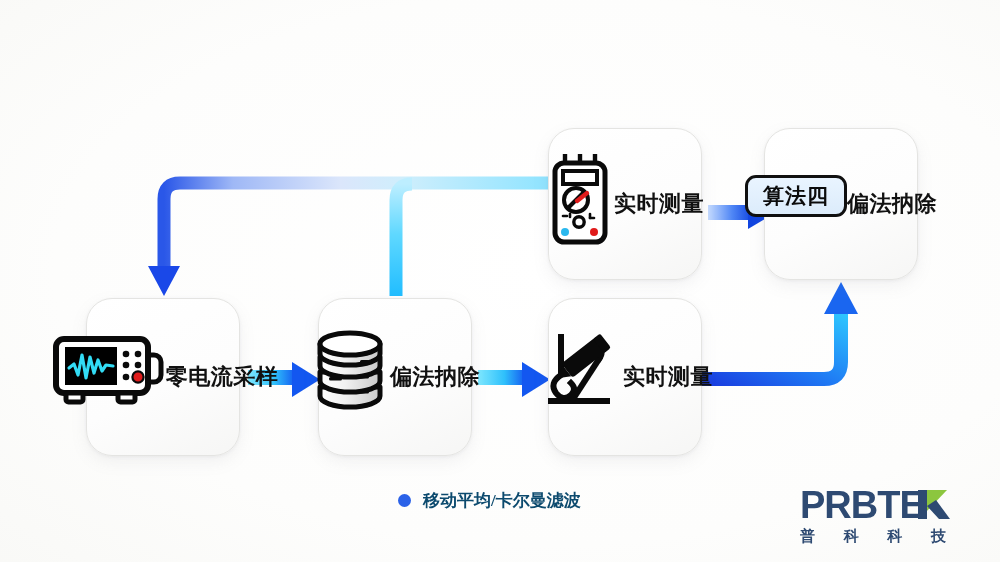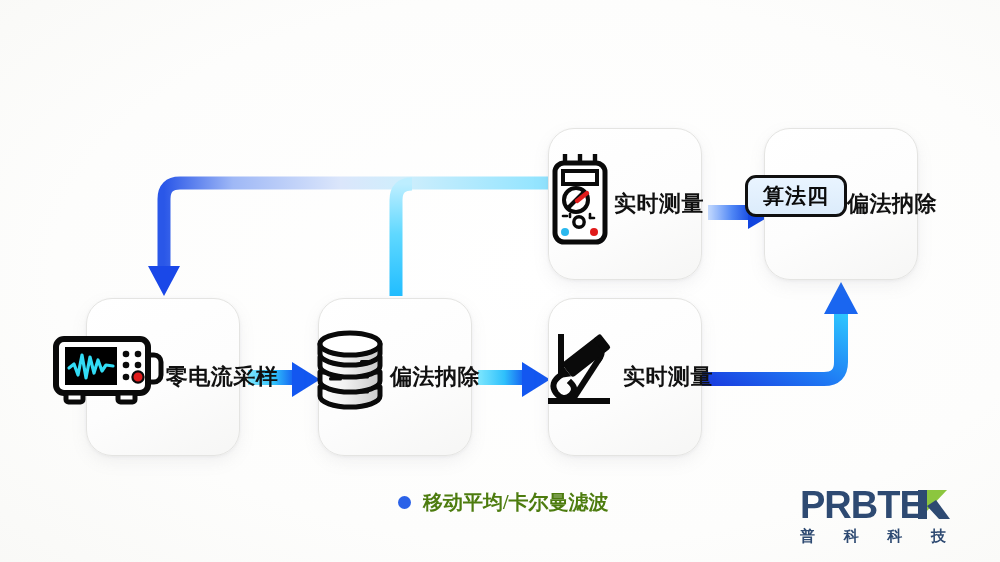--- a/index.html
+++ b/index.html
@@ -41,21 +41,21 @@
     letter-spacing:1px;line-height:1;
     white-space:nowrap;
   }
 
   
   #legend{
     position:absolute;left:398px;top:489px;
     display:flex;align-items:center;gap:12px;
   }
   #legend .dot{width:13px;height:13px;border-radius:50%;background:#2b62e8;flex:none;}
-  #legend .txt{font-size:20px;font-weight:bold;color:#4d7c0f;white-space:nowrap;font-family:Liberation Serif, serif;}
+  #legend .txt{font-size:17px;font-weight:bold;color:#0c4a6e;white-space:nowrap;font-family:Liberation Serif, serif;}
 
   
   #logo{position:absolute;left:800px;top:486px;width:150px;}
   #logo .wordmark{display:block;}
   #logo .sub{
     display:flex;justify-content:space-between;
     width:146px;margin-top:1px;
     font-size:15px;font-weight:bold;color:#2e4a72;letter-spacing:0;
   }
   svg{display:block;overflow:visible;}

